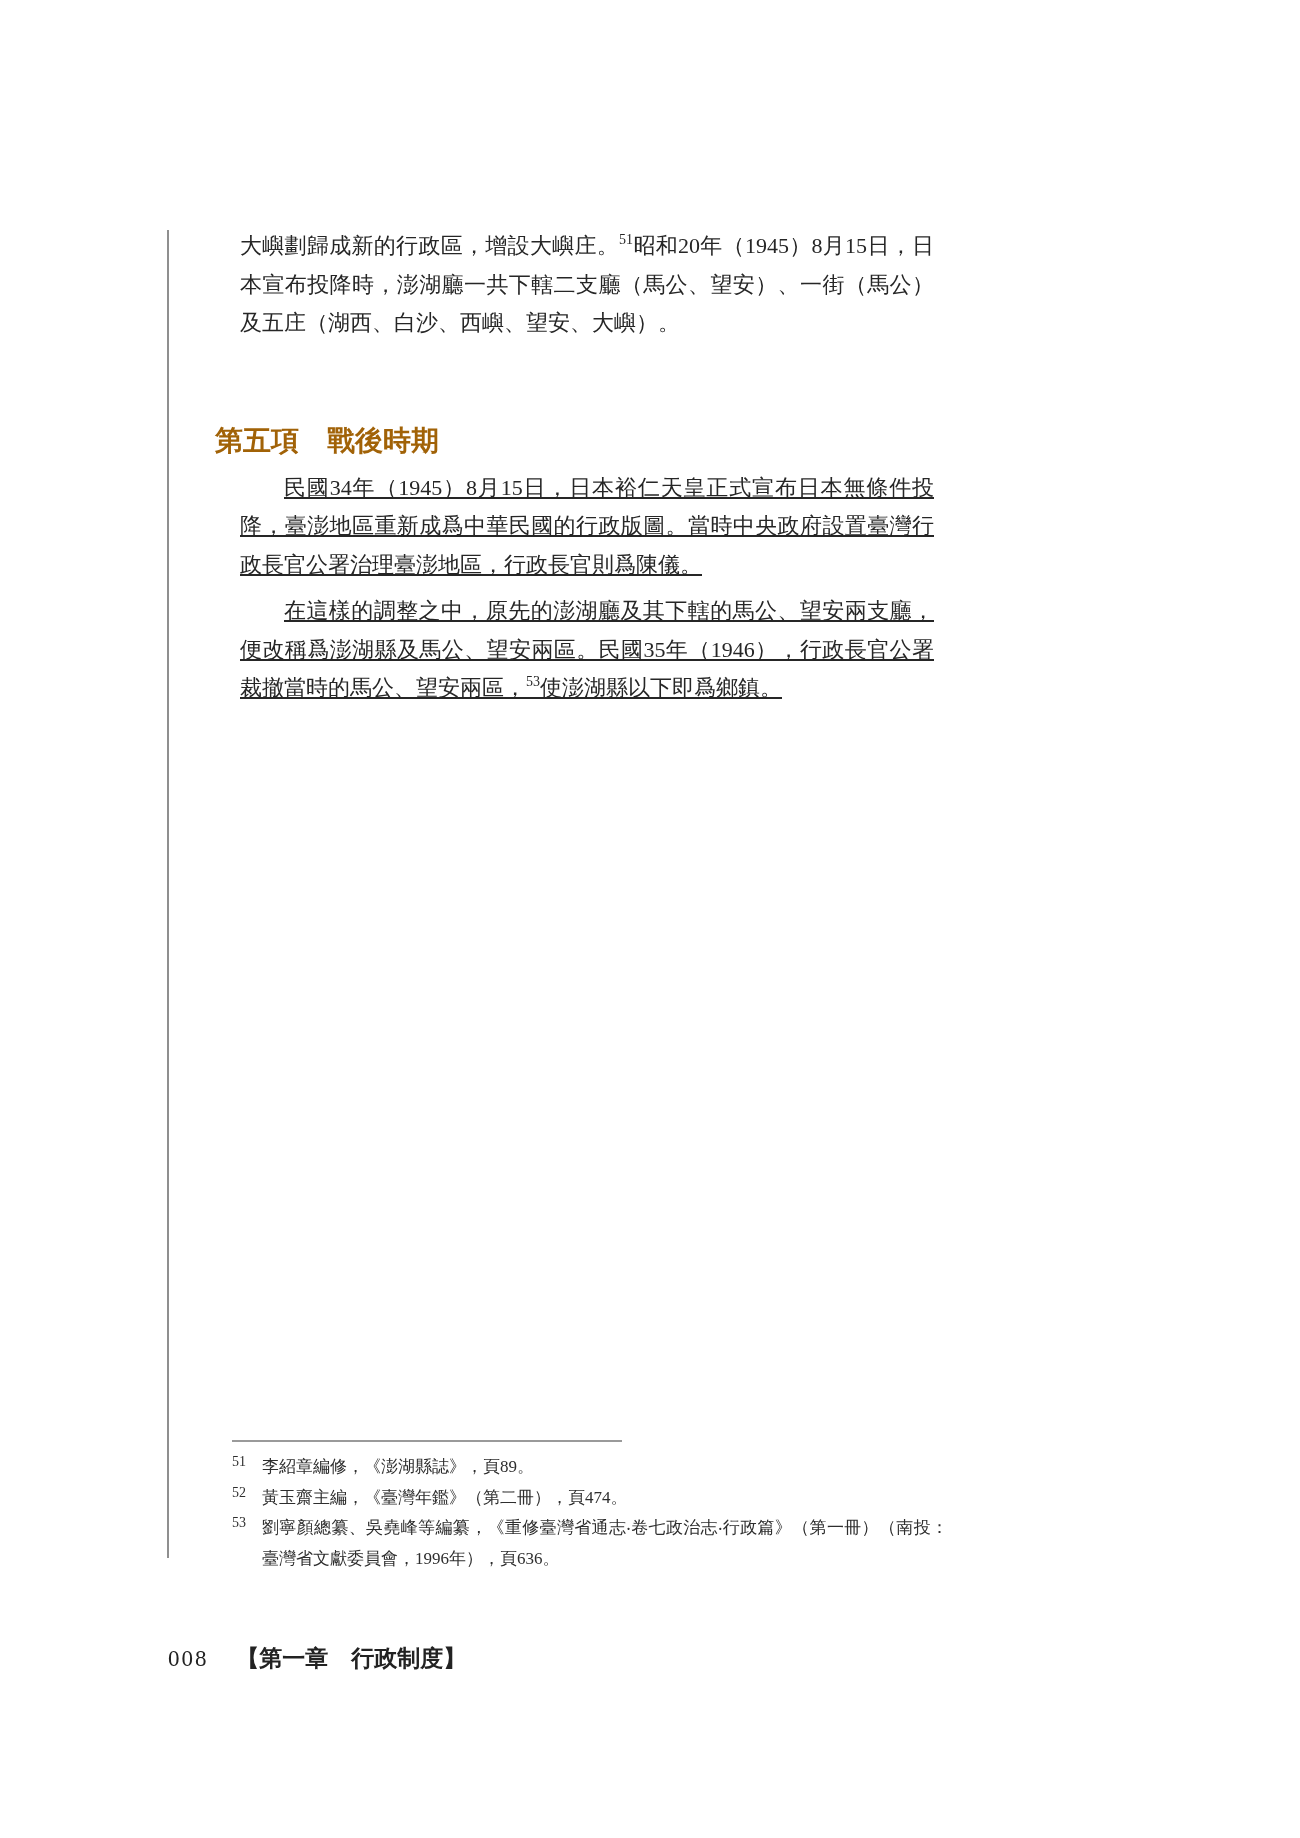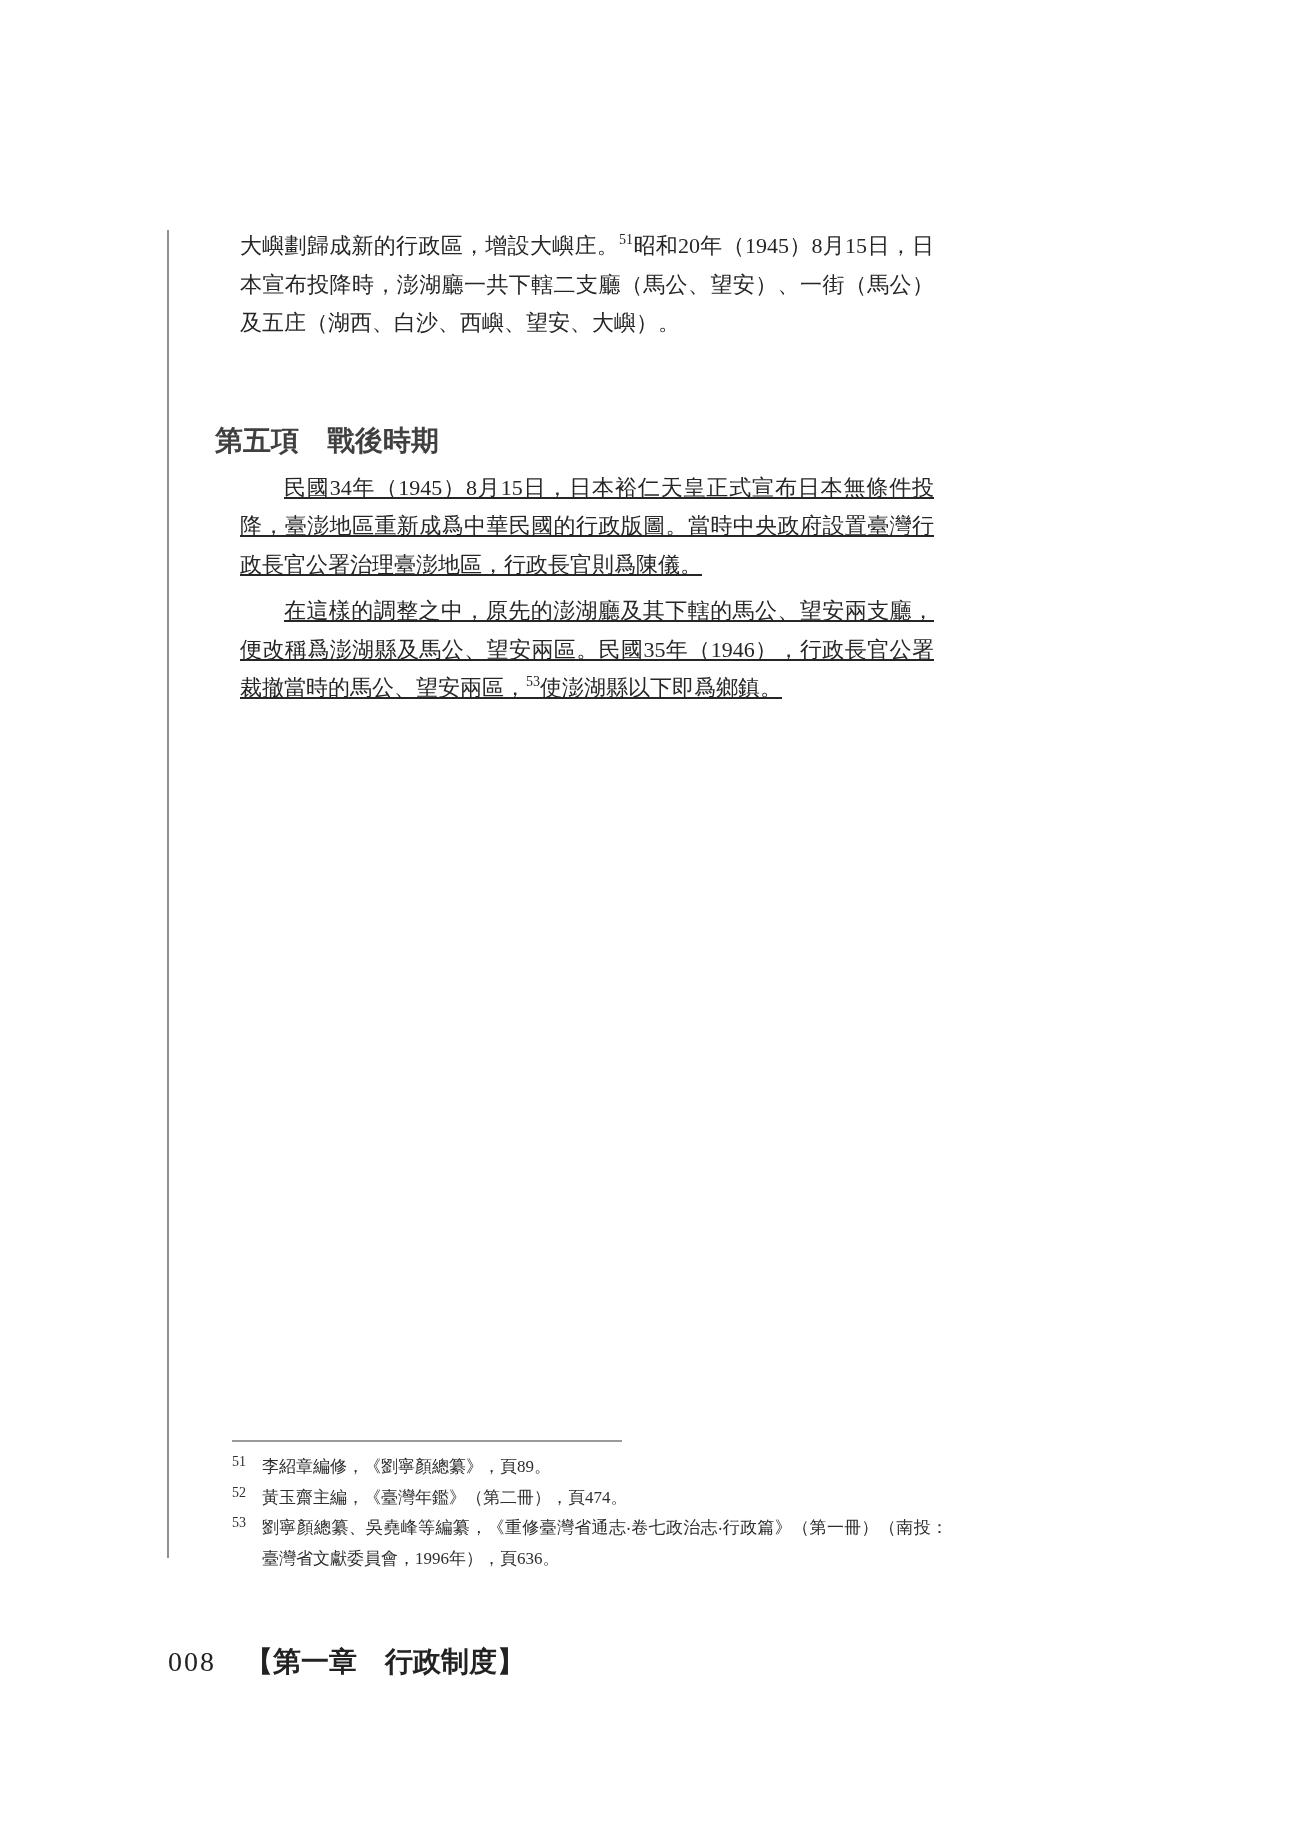--- a/index.html
+++ b/index.html
@@ -43,21 +43,21 @@
     vertical-align: 9px;
   }
 
   h2.section-heading {
     position: relative;
     left: -17px;
     margin: 78px 0 8px 0;
     font-family: "Liberation Sans", "DejaVu Sans", sans-serif;
     font-size: 28px;
     font-weight: 600;
-    color: #404040;
+    color: #a16207;
     line-height: 40px;
     text-indent: 0;
     text-align: left;
   }
 
   
   .footnotes {
     position: absolute;
     left: 232px;
     top: 1440px;
@@ -82,21 +82,21 @@
     left: 0;
     top: -5px;
     font-size: 14px;
   }
 
   
   .page-footer {
     position: absolute;
     left: 168px;
     top: 1643px;
-    font-size: 28px;
+    font-size: 23px;
     color: #222222;
     white-space: nowrap;
   }
   .page-footer .page-num { letter-spacing: 2px; }
   .page-footer .chapter  { font-weight: 700; margin-left: 22px; }
 </style>
 </head>
 <body>
 
 <div class="margin-line"></div>
@@ -113,21 +113,21 @@
   <p class="indent"><span>在這樣的調整之中，原先的澎湖廳及其下轄的馬公、望安兩支廳，便改稱爲澎湖縣及馬公、望安兩區。民國35年（1946），行政長官公署裁撤當時的馬公、望安兩區，</span><sup class="fnref">53</sup><span>使澎湖縣以下即爲鄉鎮。</span></p>
 
 
 </main>
 
 <section class="footnotes">
   <hr class="fn-rule">
 
   <div class="footnote">
     <span class="fn-num">51</span>
-    <span>李紹章編修，《劉寧顏總纂》，頁89。</span>
+    <span>李紹章編修，《澎湖縣誌》，頁89。</span>
   </div>
 
   <div class="footnote">
     <span class="fn-num">52</span>
     <span>黃玉齋主編，《臺灣年鑑》（第二冊），頁474。</span>
   </div>
 
   <div class="footnote">
     <span class="fn-num">53</span>
     <span>劉寧顏總纂、吳堯峰等編纂，《重修臺灣省通志‧卷七政治志‧行政篇》（第一冊）（南投：臺灣省文獻委員會，1996年），頁636。</span>

